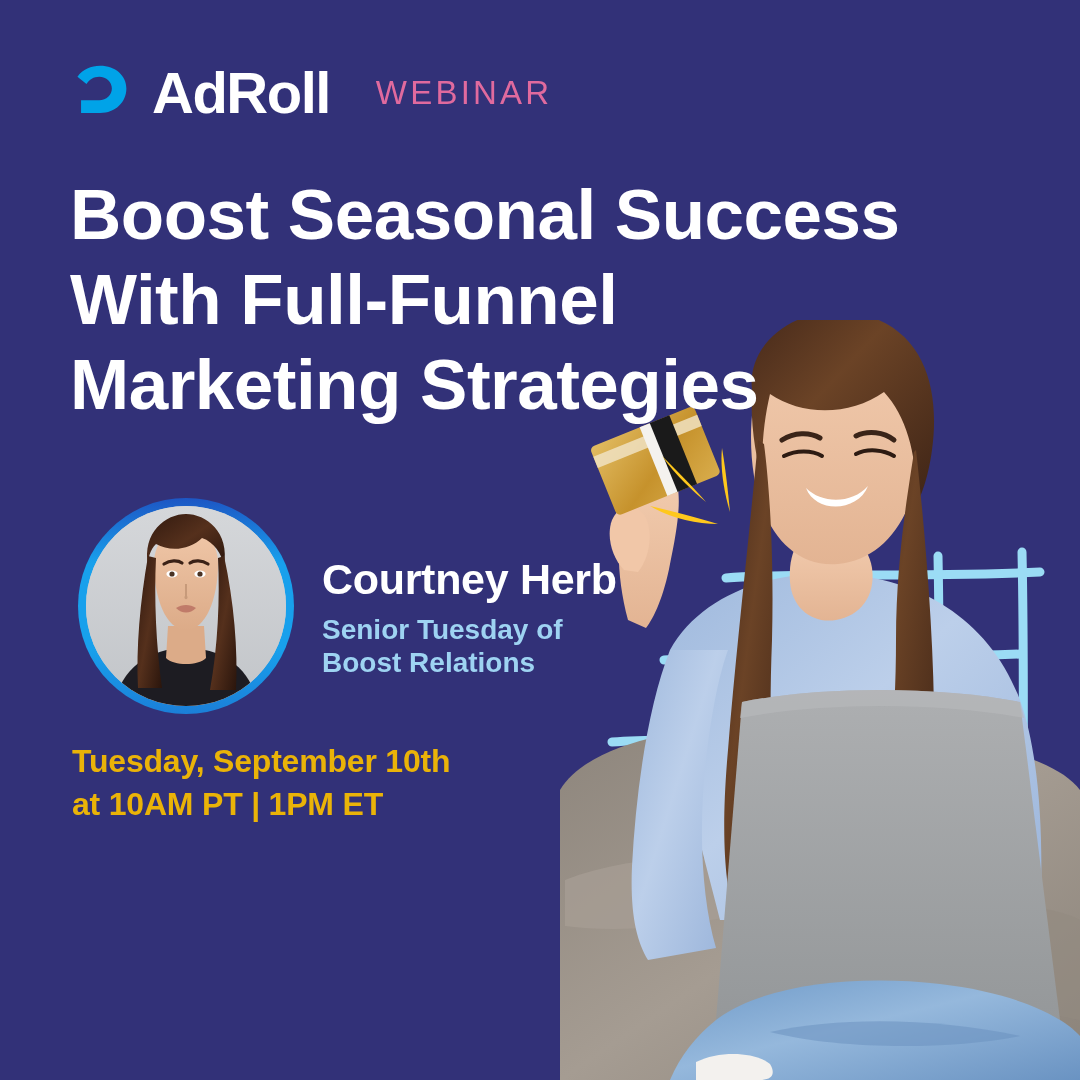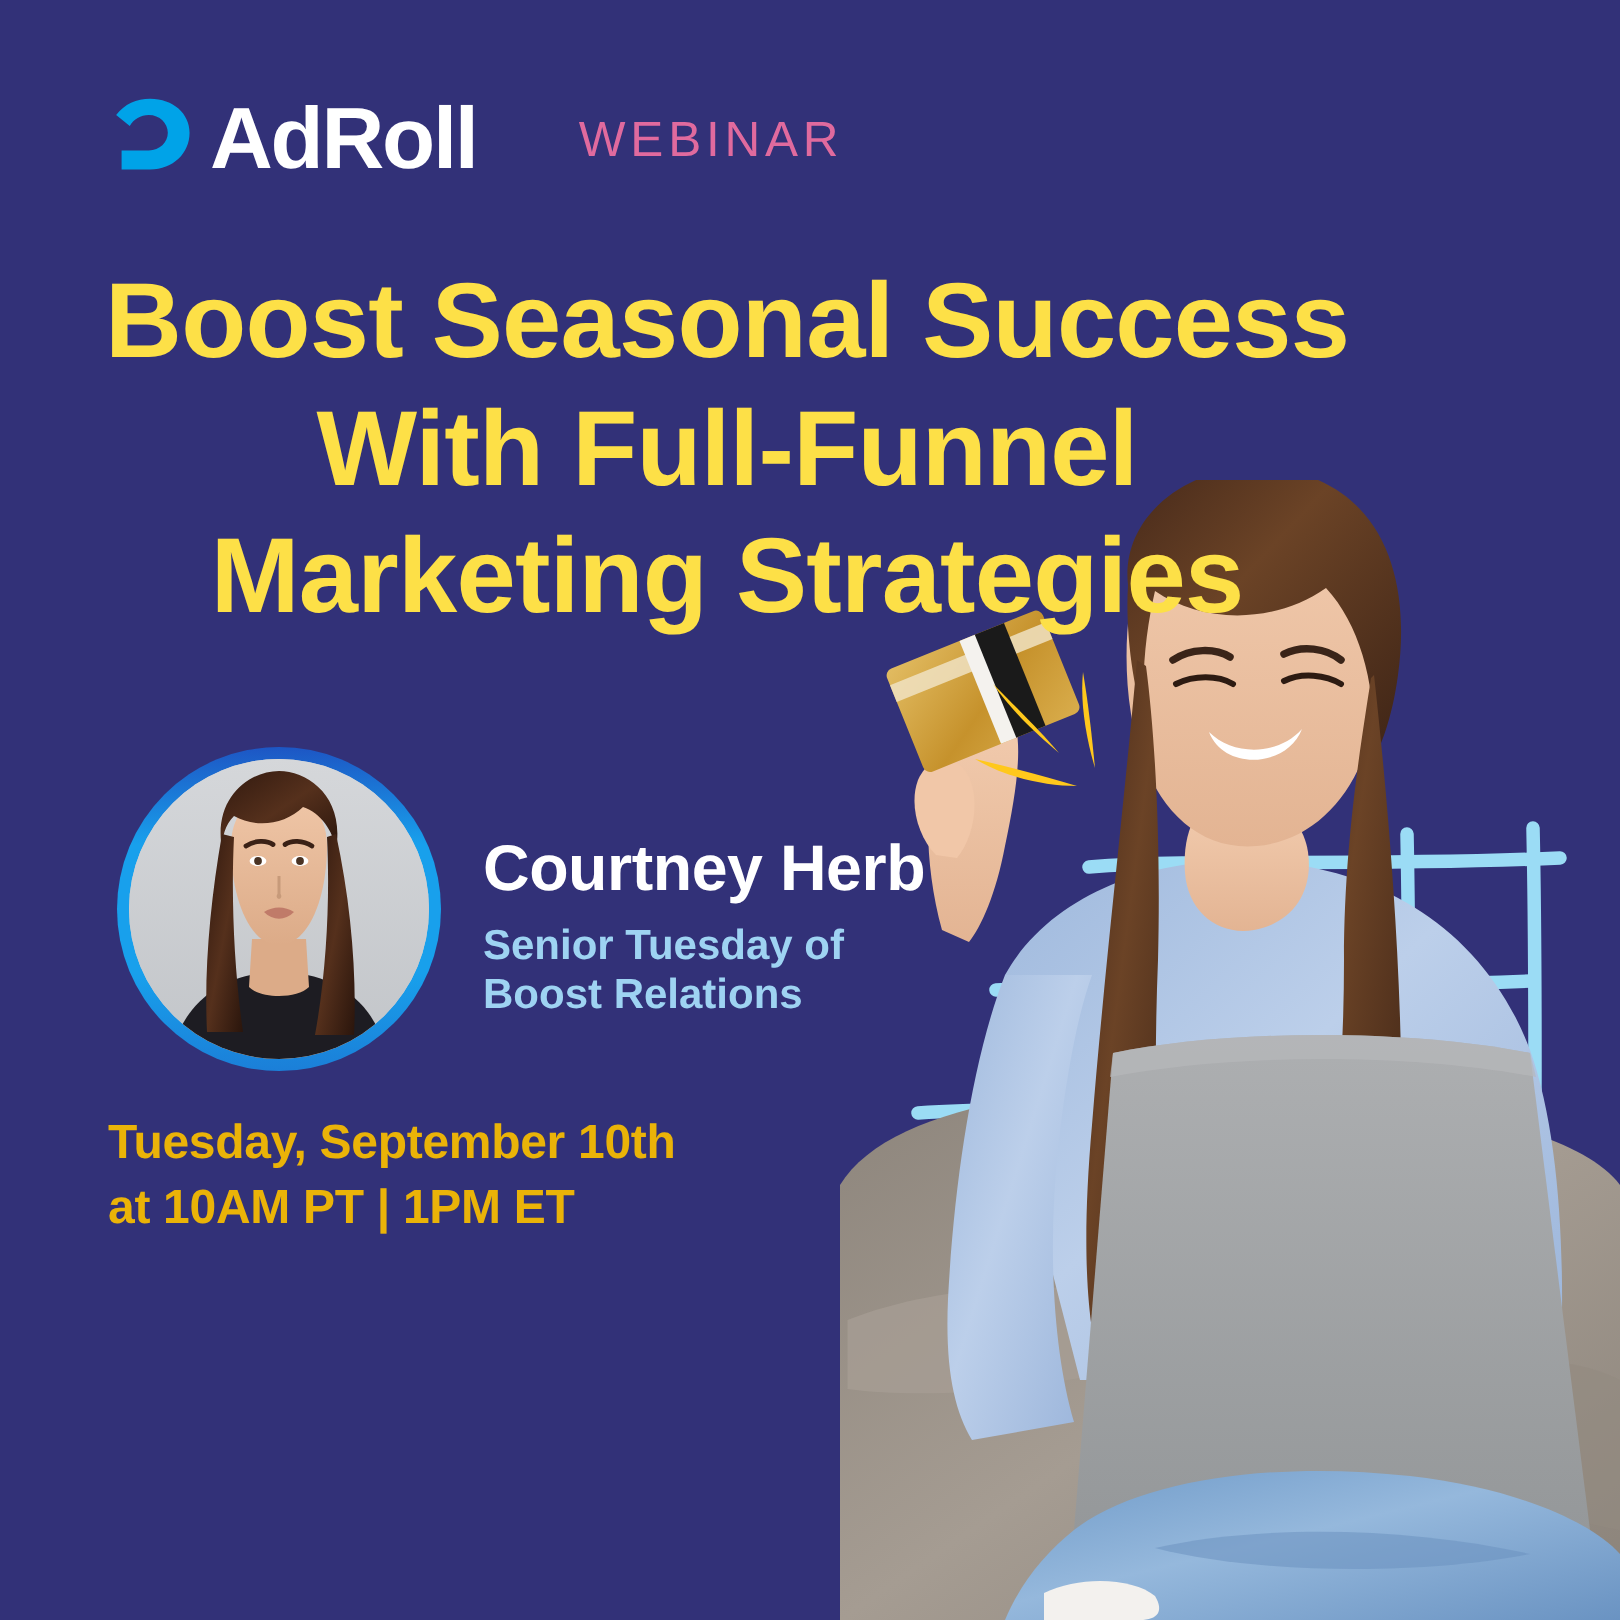--- a/index.html
+++ b/index.html
@@ -42,42 +42,42 @@
     align-items: center;
     z-index: 5;
   }
   .logo-mark { width: 58px; height: 58px; display: block; margin-right: 10px; }
   .logo-word {
     color: #ffffff;
     font-size: 58px;
     font-weight: bold;
     letter-spacing: -1.5px;
     line-height: 58px;
+    margin-left: 12px;
   }
   .webinar-label {
-    margin-left: 68px;
+    margin-left: 46px;
     color: #e06a9e;
     font-size: 33px;
     font-weight: 400;
     letter-spacing: 3.2px;
     line-height: 58px;
   }
 
   
   .headline {
     position: absolute;
     left: 70px; top: 172px;
     z-index: 5;
-    color: #fde047;
+    color: #ffffff;
     font-size: 71px;
     font-weight: bold;
     line-height: 85px;
     letter-spacing: -0.5px;
     max-width: 900px;
-    text-align: center;
   }
   .headline div { white-space: nowrap; }
 
   
   .speaker {
     position: absolute;
     left: 78px; top: 498px;
     z-index: 5;
     display: flex;
     align-items: center;

